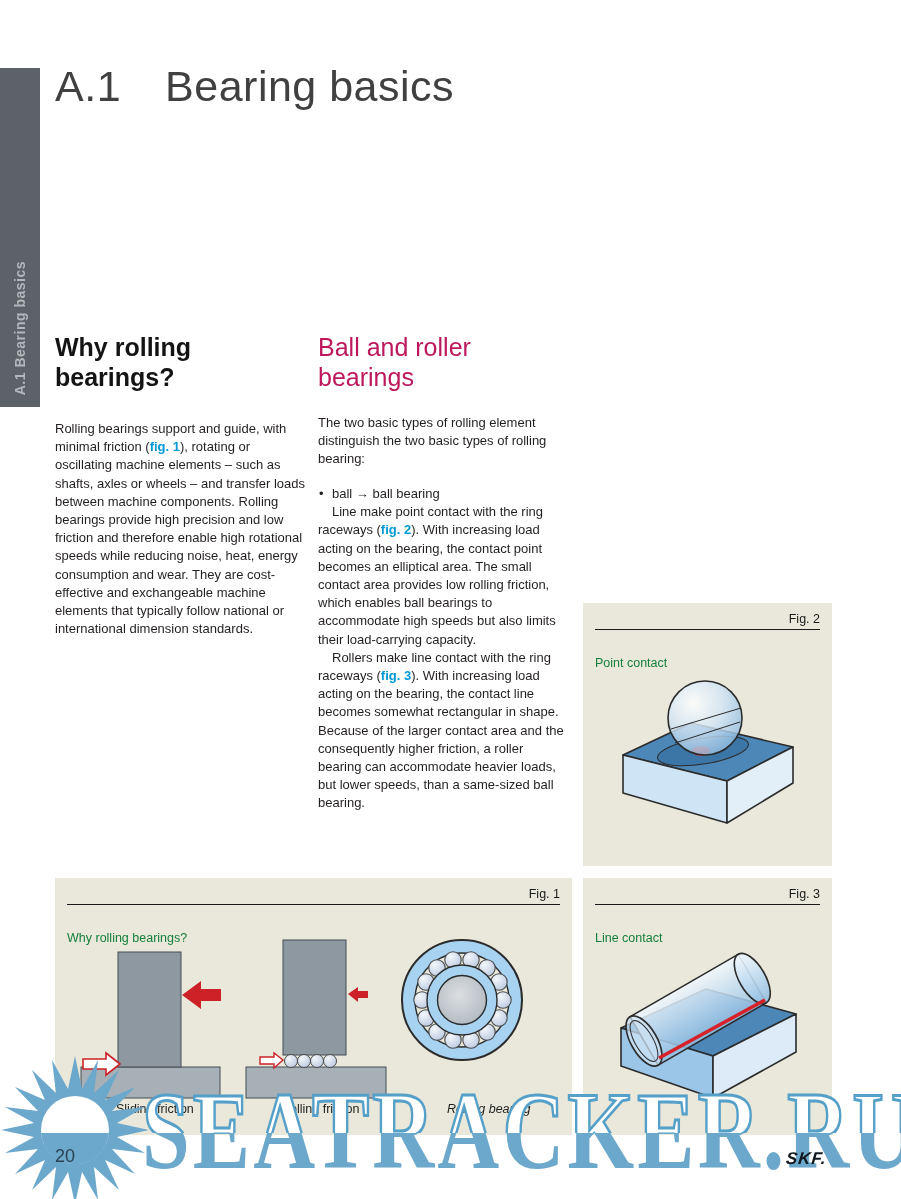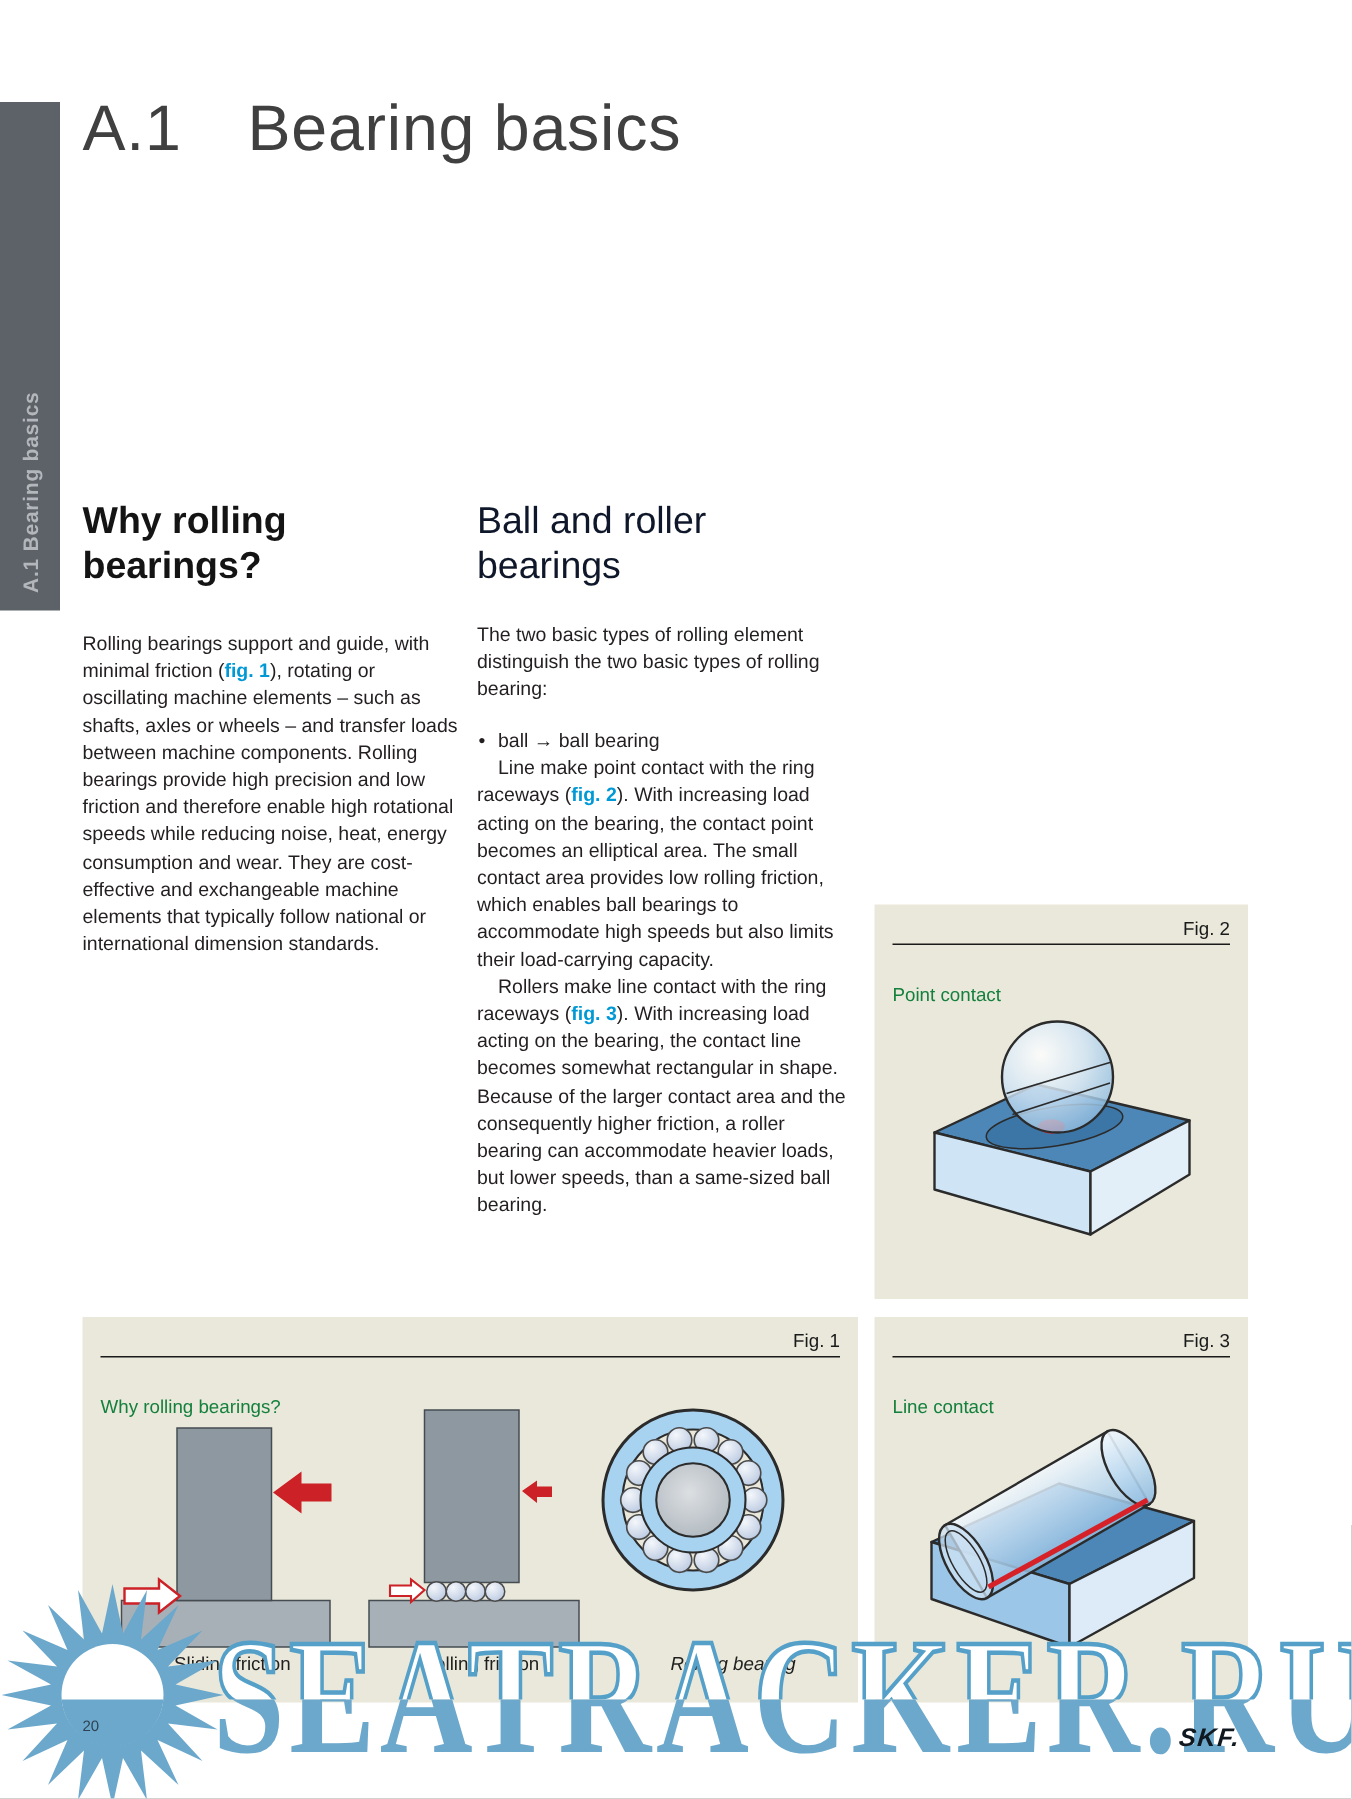--- a/index.html
+++ b/index.html
@@ -15,21 +15,21 @@
   }
 
   
   .title-row { position:absolute; left:55px; top:62px; display:flex; gap:44px;
     font-size:43px; font-weight:300; color:#404040; letter-spacing:.5px; }
 
   
   .col-left  { position:absolute; left:55px;  top:332px; width:252px; }
   .col-mid   { position:absolute; left:318px; top:332px; width:252px; }
   h2.black { font-size:25px; line-height:30px; font-weight:700; color:#141414; width:185px; }
-  h2.light { font-size:25px; line-height:30px; font-weight:400; color:#0f172a; width:205px; }
+  h2.light { font-size:25px; line-height:30px; font-weight:400; color:#be185d; width:205px; }
   .body-text { font-size:13px; line-height:18.2px; color:#231f20; }
   .col-left .body-text { margin-top:28px; }
   .col-mid  .intro { margin-top:22px; }
   .fig-link { color:#0099d6; font-weight:bold; }
   ul.bullets { list-style:none; margin-top:16px; }
   ul.bullets li { position:relative; padding-left:14px; font-size:13px; line-height:18.5px; color:#231f20; }
   ul.bullets li::before { content:"•"; position:absolute; left:1px; }
   .para-block { margin-top:17px; }
   .indented { text-indent:14px; }
 
@@ -46,21 +46,21 @@
   .cap-0 { left:61px; } .cap-1 { left:226px; } .cap-2 { left:392px;font-style:italic; }
 
   
   .wm-text { position:absolute; left:142px; top:1076px; white-space:nowrap; z-index:40;
     font-family:"Liberation Serif", serif; font-weight:700; font-size:110px; line-height:1;
     letter-spacing:4px; transform:scaleX(.78); transform-origin:left top; pointer-events:none; }
   .wm-outline { color:#ffffff; -webkit-text-stroke:3px #55a0c9; clip-path:inset(0 0 53px 0); }
   .wm-solid   { color:#6ca8cc; clip-path:inset(57px 0 0 0); }
   .wm-sun { position:absolute; left:0; top:1055px; z-index:40; pointer-events:none; }
 
-  .page-number { position:absolute; left:55px; top:1146px; font-size:10px; color:#2e4152; z-index:60; }
+  .page-number { position:absolute; left:55px; top:1146px; font-size:18px; color:#2e4152; z-index:60; }
   .skf-logo { position:absolute; left:786px; top:1149px; z-index:60;
     font-size:17px; font-weight:900; font-style:italic; letter-spacing:1px; color:#101820;
     transform:skewX(-6deg); }
 </style>
 </head>
 <body>
 
 <div class="page">
 
   <div class="side-tab">

